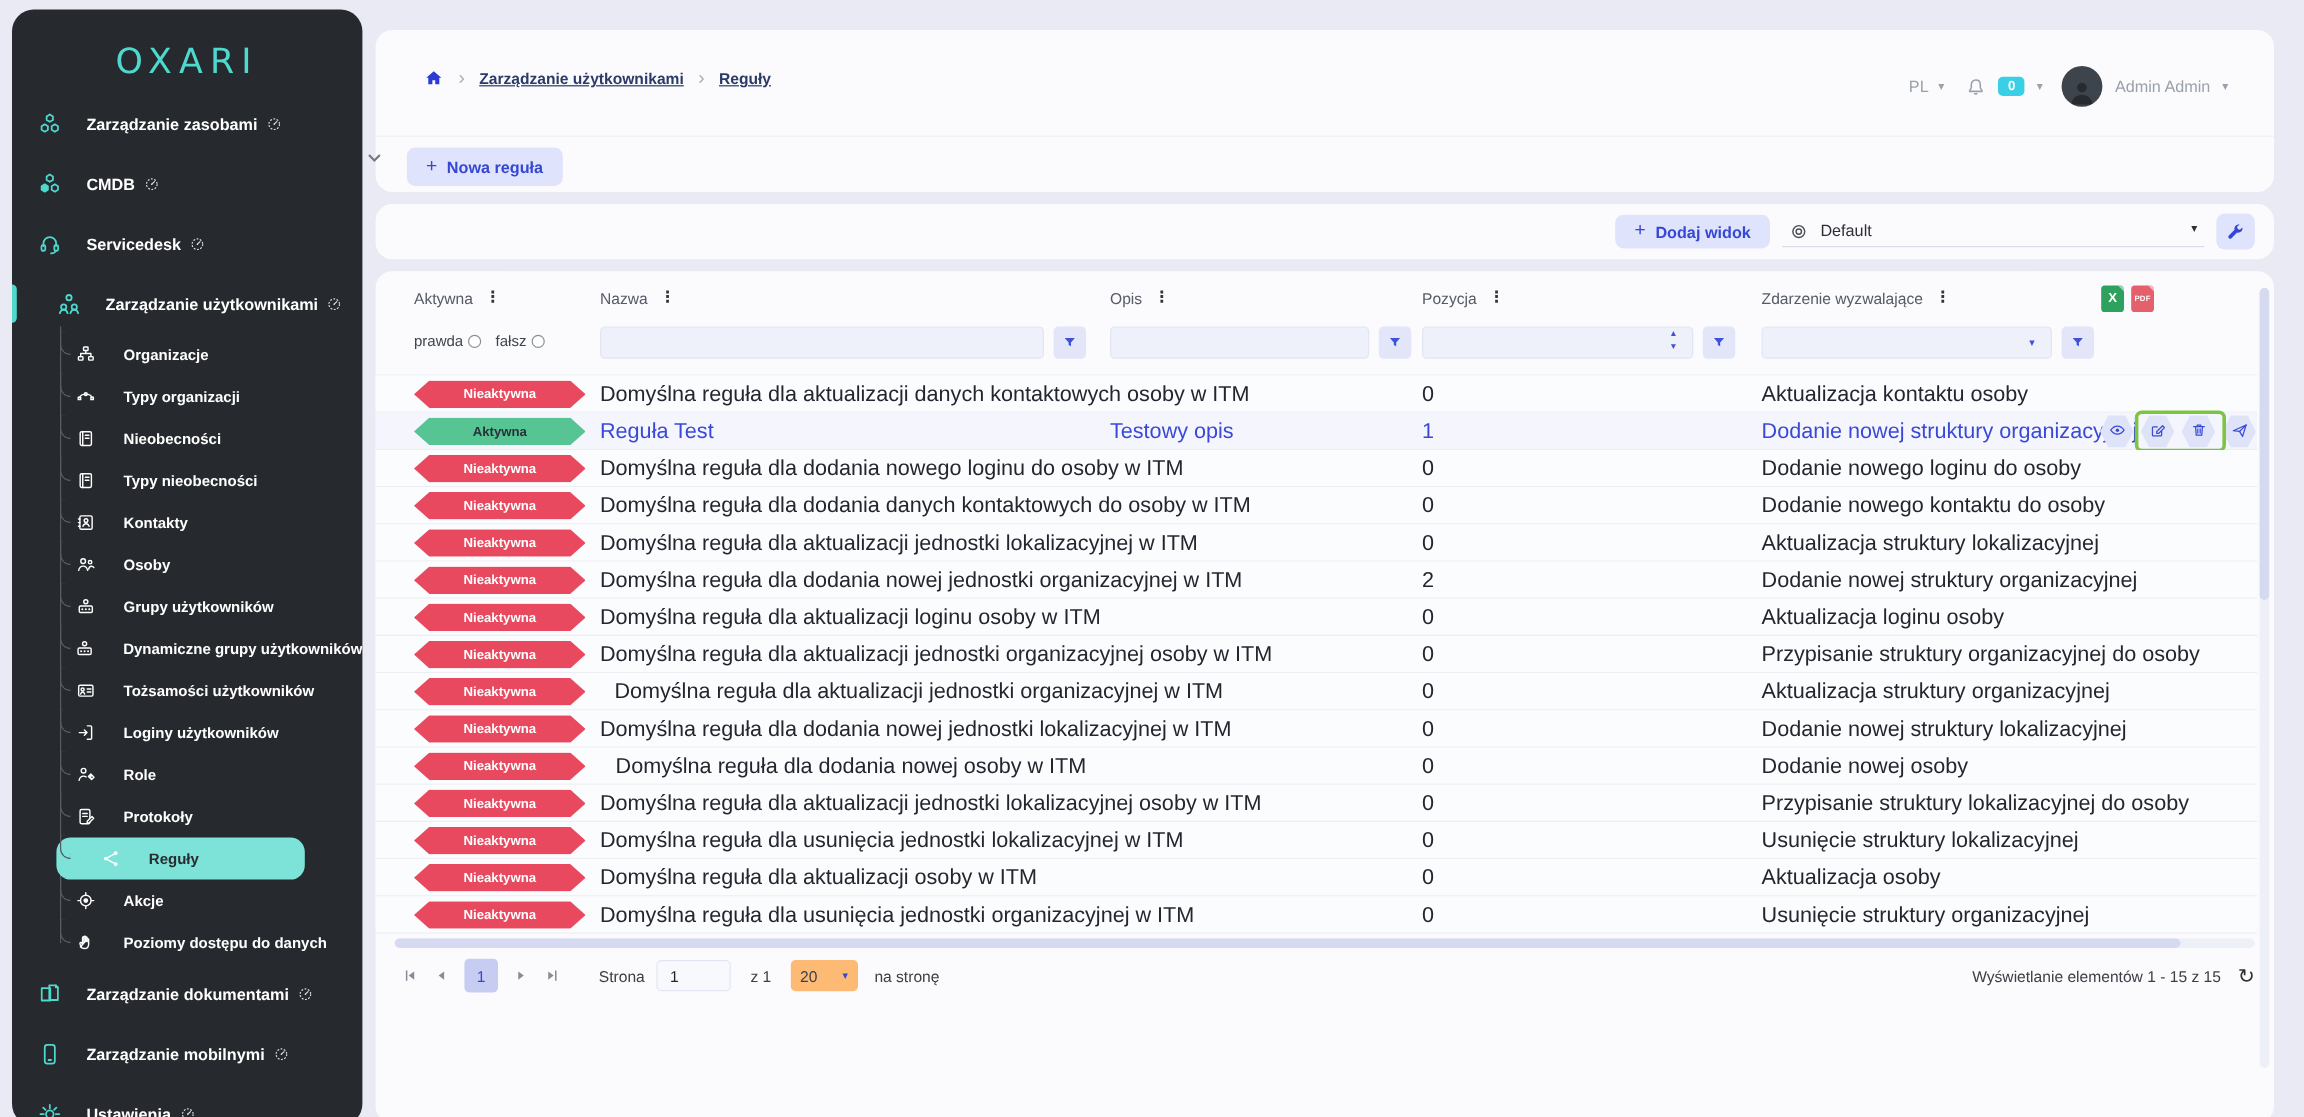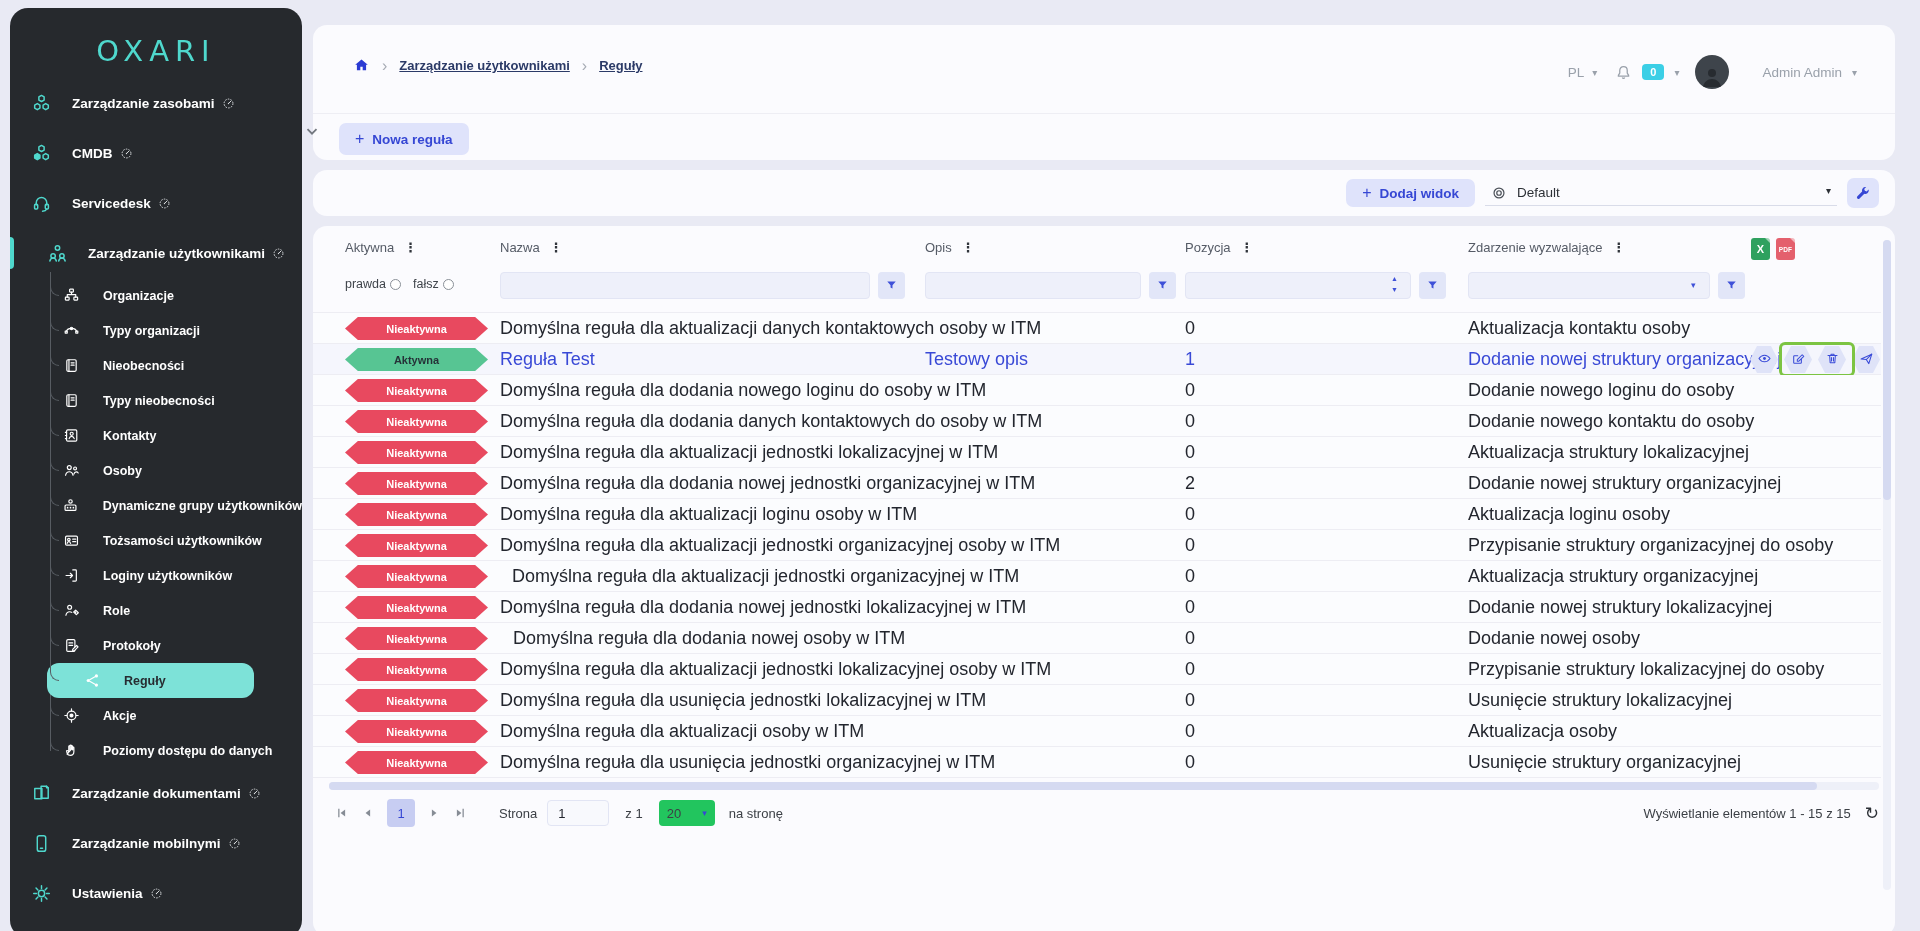--- a/index.html
+++ b/index.html
@@ -51,21 +51,21 @@
   .sep{color:#a7acb5;font-size:16px;line-height:1;}
   .bc-link{color:#2b3a67;font-size:13px;font-weight:700;text-decoration:underline;cursor:pointer;}
   .top-right{position:absolute;right:38px;top:30px;display:flex;align-items:center;gap:10px;color:var(--gray);font-size:13.5px;}
   .top-right .caret{font-size:10px;color:var(--gray);cursor:pointer;}
   .lang{display:flex;align-items:center;gap:8px;cursor:pointer;}
   .bell{display:flex;cursor:pointer;margin-left:8px;}
   .bell svg{width:17px;height:17px;}
   .notif{background:#3bcfe6;color:#fff;font-size:11px;font-weight:700;border-radius:4px;padding:2px 8px;}
   .avatar{width:34px;height:34px;border-radius:50%;background:#3e444b;display:flex;align-items:flex-end;justify-content:center;overflow:hidden;cursor:pointer;margin-left:6px;}
   .avatar svg{width:24px;height:24px;}
-  .uname{cursor:pointer;margin-left:23px;}
+  .uname{cursor:pointer;}
   .card-top .divider{position:absolute;left:0;right:0;top:88px;border-top:1px solid #eeeef4;}
   .btn-accent{display:inline-flex;align-items:center;gap:8px;background:var(--accent-bg);color:var(--accent);border:none;border-radius:7px;font-size:13.5px;font-weight:700;font-family:inherit;cursor:pointer;padding:0 16px;height:32px;}
   .btn-accent .plus{font-size:16px;font-weight:400;}
   .new-rule{position:absolute;left:26px;top:98px;}
 
   
   .card-toolbar{display:flex;align-items:center;justify-content:flex-end;padding-right:16px;gap:10px;}
   .card-toolbar .btn-accent{height:28px;}
   .view-select{display:flex;align-items:flex-start;gap:10px;width:352px;border-bottom:1px solid #d9dce9;padding:4px 6px;color:#2c3036;font-size:13.5px;cursor:pointer;}
   .view-select .vicon{display:flex;color:#4a4f57;}
@@ -112,21 +112,21 @@
   .vscroll .thumb{width:8px;height:260px;border-radius:4px;background:#d5daf1;cursor:pointer;}
 
   
   .pagination{position:absolute;left:16px;right:16px;top:572px;height:30px;display:flex;align-items:center;font-size:13px;color:#3c4046;}
   .pgbtn{background:none;border:none;color:#868c95;display:flex;align-items:center;justify-content:center;width:26px;height:26px;cursor:pointer;}
   .pgbtn svg{width:14px;height:14px;}
   .pgcurrent{width:28px;height:28px;border-radius:4px;background:#c7cdf2;color:var(--accent);font-size:13px;font-weight:400;display:flex;align-items:center;justify-content:center;margin:0 6px;border:none;cursor:pointer;}
   .pglabel{margin:0 10px 0 26px;}
   .pginput{width:62px;height:26px;background:#f8f9fd;border:1px solid var(--input-bd);border-radius:4px;font-family:inherit;font-size:13px;padding:0 10px;color:var(--text);}
   .pgof{margin:0 16px;}
-  .pgsize{width:56px;height:26px;background:#22c55e;border-radius:4px;display:flex;align-items:center;justify-content:space-between;padding:0 8px;cursor:pointer;}
+  .pgsize{width:56px;height:26px;background:#fdba74;border-radius:4px;display:flex;align-items:center;justify-content:space-between;padding:0 8px;cursor:pointer;}
   .pgsize .caret{color:var(--accent);font-size:9px;}
   .perpage{margin-left:14px;}
   .pg-right{margin-left:auto;display:flex;align-items:center;gap:14px;}
   .refresh{font-size:17px;color:#2c3036;cursor:pointer;line-height:1;}
 </style>
 </head>
 <body>
 
 <div class="page">
 
@@ -267,20 +267,35 @@
             <span class="curve"></span>
             <span class="nicon">
               <svg viewBox="0 0 20 20" fill="none" stroke="currentColor" stroke-width="1.4" stroke-linecap="round" stroke-linejoin="round">
                 <circle cx="7.4" cy="6.6" r="2.3"></circle>
                 <path d="M3 15.6c.6-2.7 2.2-4.1 4.4-4.1s3.8 1.4 4.4 4.1"></path>
                 <circle cx="14.2" cy="7.6" r="1.7"></circle>
                 <path d="M12.8 14.4c.4-1.8 1.4-2.8 2.8-2.8.9 0 1.7.4 2.3 1.3"></path>
               </svg>
             </span>
             <span class="nlabel">Osoby</span>
+          </div>
+          <div class="sub-item">
+            <span class="curve"></span>
+            <span class="nicon">
+              <svg viewBox="0 0 20 20" fill="none" stroke="currentColor" stroke-width="1.4" stroke-linecap="round" stroke-linejoin="round">
+                <circle cx="10" cy="5.2" r="2"></circle>
+                <rect x="3.6" y="9.4" width="12.8" height="6.4" rx="1.2"></rect>
+                <g fill="currentColor" stroke="none">
+                  <circle cx="6.6" cy="12.6" r="1"></circle>
+                  <circle cx="10" cy="12.6" r="1"></circle>
+                  <circle cx="13.4" cy="12.6" r="1"></circle>
+                </g>
+              </svg>
+            </span>
+            <span class="nlabel">Grupy użytkowników</span>
           </div>
           <div class="sub-item">
             <span class="curve"></span>
             <span class="nicon">
               <svg viewBox="0 0 20 20" fill="none" stroke="currentColor" stroke-width="1.4" stroke-linecap="round" stroke-linejoin="round">
                 <circle cx="10" cy="5.2" r="2"></circle>
                 <rect x="3.6" y="9.4" width="12.8" height="6.4" rx="1.2"></rect>
                 <g fill="currentColor" stroke="none">
                   <circle cx="6.6" cy="12.6" r="1"></circle>
                   <circle cx="10" cy="12.6" r="1"></circle>

